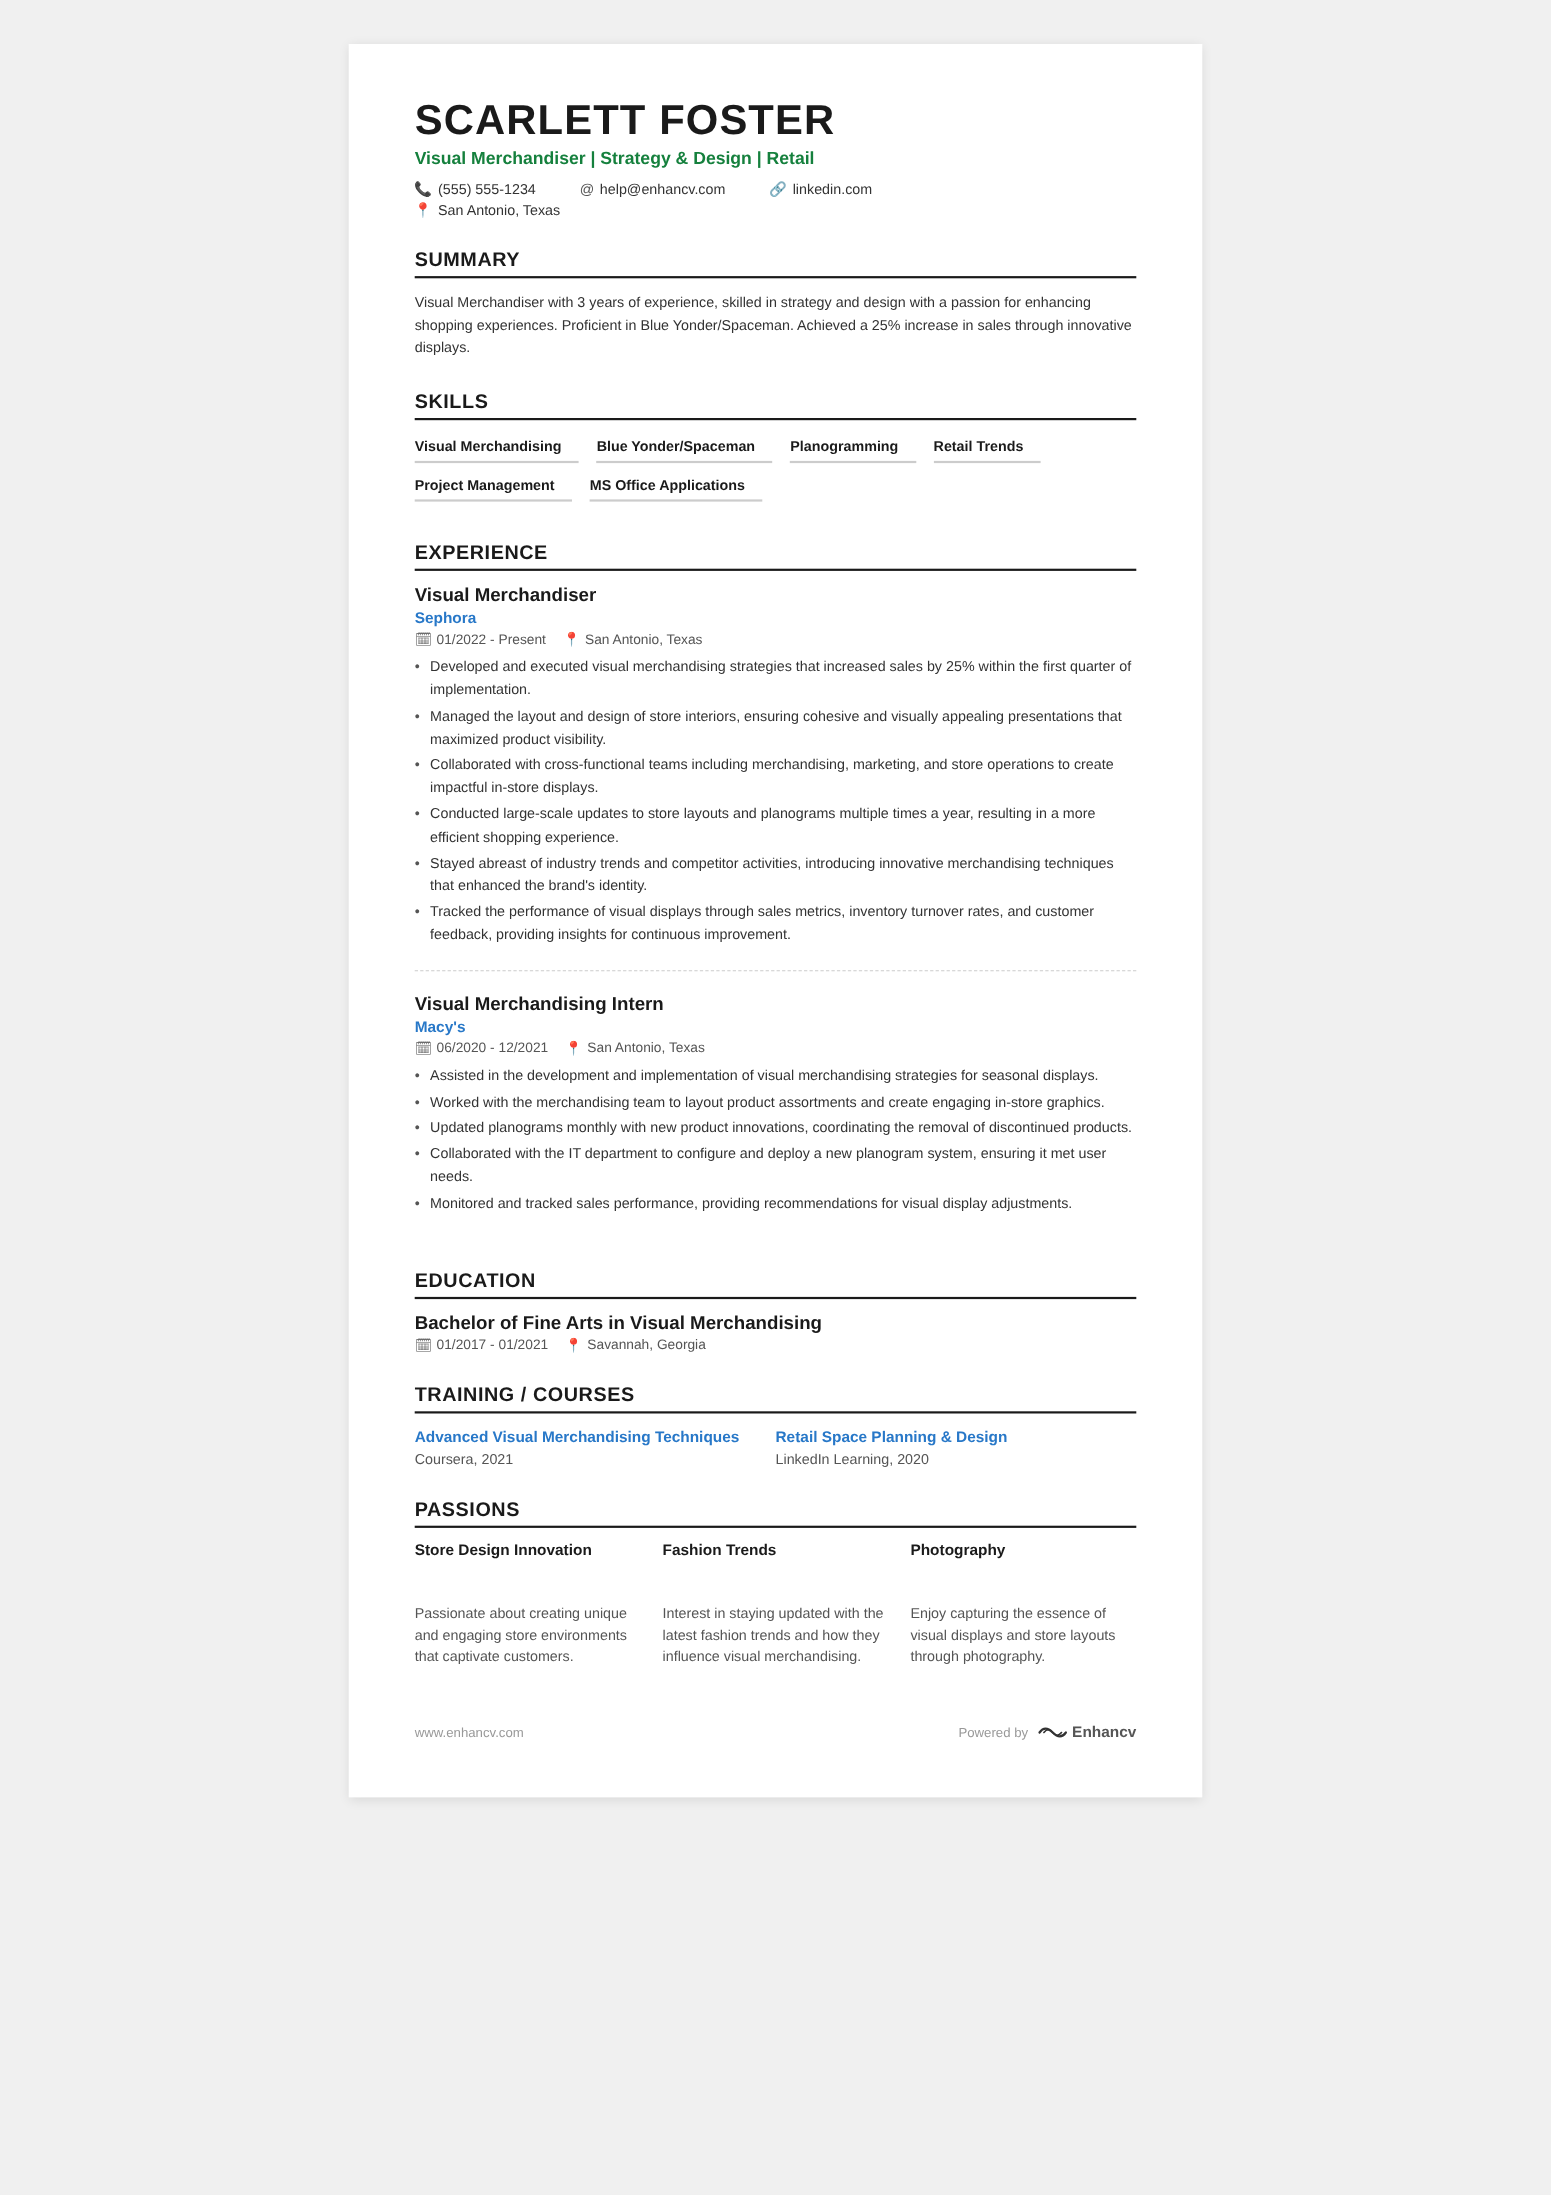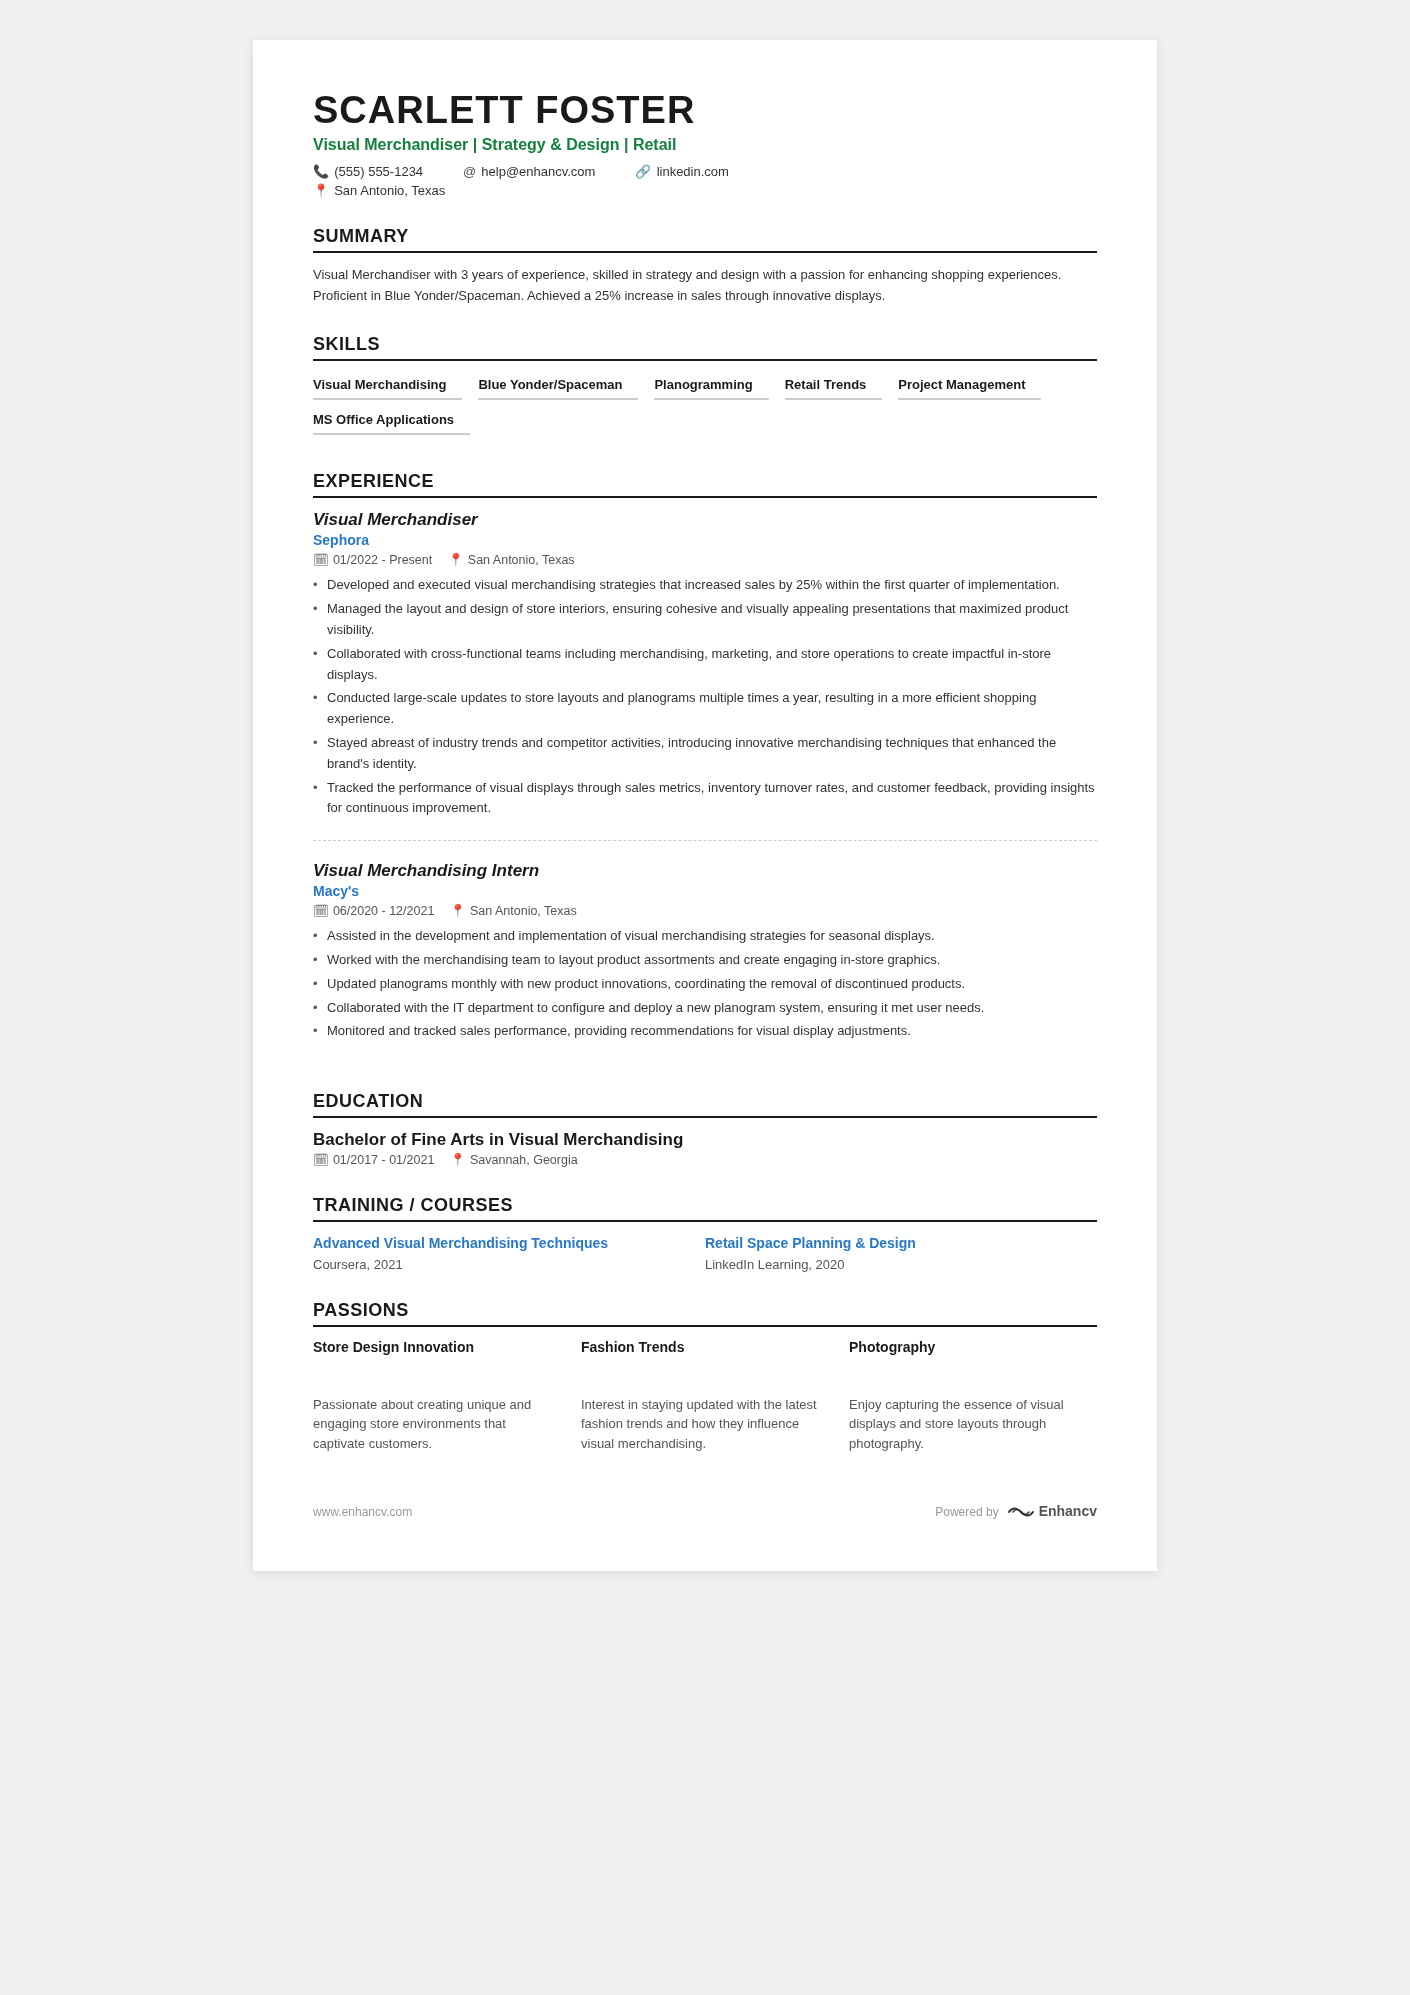--- a/index.html
+++ b/index.html
@@ -5,21 +5,21 @@
     * { margin: 0; padding: 0; box-sizing: border-box; }
     body {
       font-family: 'Arial', sans-serif;
       background: #f0f0f0;
       display: flex;
       justify-content: center;
       padding: 40px 20px;
     }
     .resume {
       background: #fff;
-      width: 904px;
+      width: 776px;
       padding: 50px 60px;
       box-shadow: 0 2px 10px rgba(0,0,0,0.1);
     }
     .header-name {
       font-size: 38px;
       font-weight: 900;
       color: #1a1a1a;
       letter-spacing: 1px;
       text-transform: uppercase;
       line-height: 1.1;
@@ -87,21 +87,20 @@
       border-bottom: 2px solid #ccc;
       padding: 4px 16px 6px 0;
       margin-right: 16px;
       margin-bottom: 8px;
     }
     .exp-job-title {
       font-size: 17px;
       font-weight: 700;
       color: #1a1a1a;
       margin-bottom: 2px;
-      font-style: italic;
     }
     .exp-company {
       font-size: 14px;
       font-weight: 600;
       color: #2878c8;
       margin-bottom: 4px;
     }
     .exp-meta {
       display: flex;
       align-items: center;

